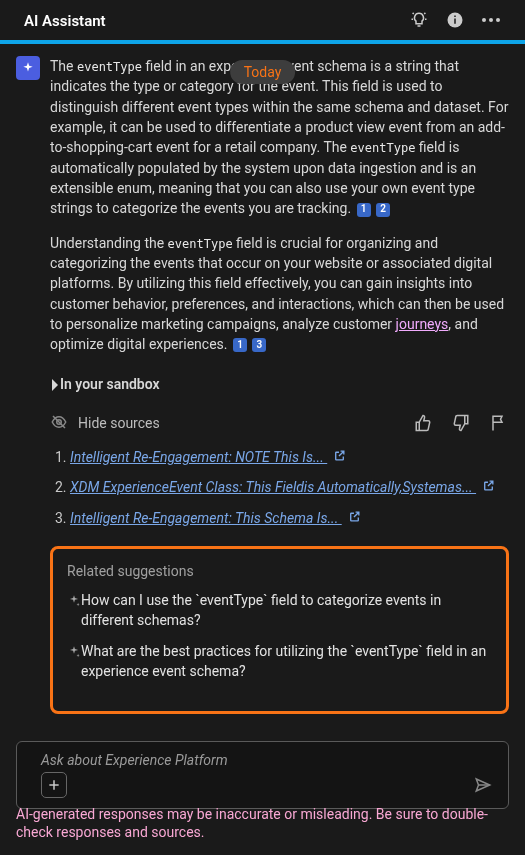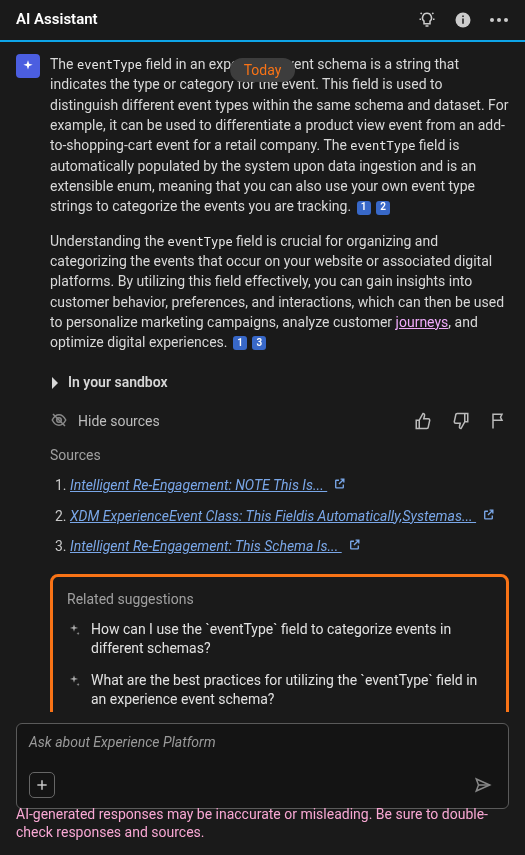--- a/index.html
+++ b/index.html
@@ -8,24 +8,24 @@
     height: 855px;
     background: #1a1a1a;
     color: #e8e8e8;
     font-family: -apple-system, BlinkMacSystemFont, "Segoe UI", Roboto, sans-serif;
     font-size: 14px;
     overflow: hidden;
     position: relative;
   }
   .header {
     display: flex;
-    align-items: flex-start;
+    align-items: flex-end;
     justify-content: space-between;
-    padding: 10px 16px;
-    border-bottom: 2px solid #0ea5e9;
+    padding: 10px 24px;
+    border-bottom: 4px solid #0ea5e9;
   }
   .header-title {
     font-weight: 600;
     font-size: 15px;
     color: #fff;
   }
   .header-actions {
     display: flex;
     align-items: center;
     gap: 16px;
@@ -108,21 +108,20 @@
     border-radius: 3px;
     font-size: 10px;
     font-weight: 600;
     margin-left: 2px;
     vertical-align: 1px;
     cursor: pointer;
   }
   .sandbox-row {
     display: flex;
     align-items: center;
-    gap: 8px;
     padding: 6px 0 14px 0;
     font-weight: 600;
     cursor: pointer;
   }
   .chev { width: 10px; }
   .sources-toggle {
     display: flex;
     align-items: center;
     justify-content: space-between;
     padding: 4px 0 14px 0;
@@ -158,21 +157,20 @@
     border-radius: 8px;
     padding: 12px 14px 14px 14px;
     margin-top: 18px;
   }
   .sugg-heading {
     color: #a0a0a0;
     margin-bottom: 10px;
   }
   .sugg-item {
     display: flex;
-    gap: 10px;
     align-items: flex-start;
     margin-bottom: 12px;
     cursor: pointer;
     color: #e2e2e2;
     line-height: 1.4;
   }
   .sugg-item:last-child { margin-bottom: 15px; }
   .sparkle {
     width: 14px;
     flex-shrink: 0;
@@ -181,23 +179,23 @@
   }
   .input-wrap {
     position: absolute;
     left: 16px;
     right: 16px;
     bottom: 46px;
   }
   .input-box {
     border: 1px solid #5a5a5a;
     border-radius: 6px;
-    padding: 10px 12px 10px 12px;
+    padding: 10px 12px 10px 24px;
     background: #141414;
-    height: 86px;
+    height: 68px;
     display: flex;
     flex-direction: column;
     justify-content: space-between;
   }
   .input-placeholder {
     color: #9a9a9a;
     font-style: italic;
     font-size: 14px;
   }
   .input-footer {
@@ -316,21 +314,20 @@
               </svg>
           </div>
           <div class="icon-btn">
             <svg width="18" height="18" viewBox="0 0 24 24" fill="none" stroke="#bbb" stroke-width="2">
                 <path d="M4 22V3h12l-2 4 2 4H4"></path>
               </svg>
           </div>
         </div>
       </div>
 
-      <div class="sources-heading">Sources</div>
       <ol class="source-list">
         <li>
           <a>Intelligent Re-Engagement: NOTE This Is... </a>
           <svg class="ext-icon" width="13" height="13" viewBox="0 0 24 24" fill="none" stroke="currentColor" stroke-width="2.5">
               <path d="M14 4h6v6M20 4l-9 9M19 14v5a1 1 0 0 1-1 1H6a1 1 0 0 1-1-1V7a1 1 0 0 1 1-1h5"></path>
             </svg>
         </li>
         <li>
           <a>XDM ExperienceEvent Class: This Fieldis Automatically,Systemas... </a>
           <svg class="ext-icon" width="13" height="13" viewBox="0 0 24 24" fill="none" stroke="currentColor" stroke-width="2.5">

